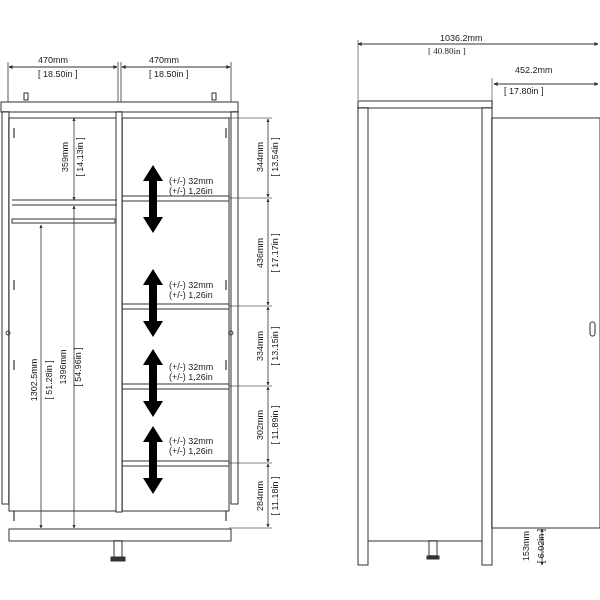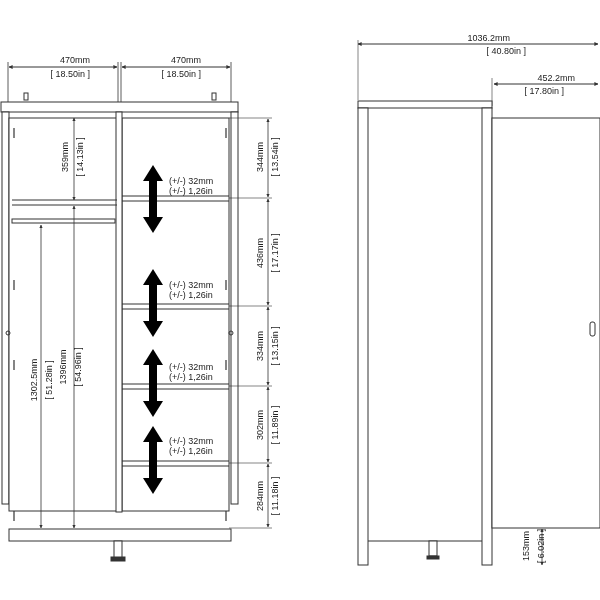--- a/index.html
+++ b/index.html
@@ -1,19 +1,19 @@
 <!DOCTYPE html>
 <html><head>
   <meta charset="utf-8">
   <style>
     html, body { margin: 0; padding: 0; background: #ffffff; }
     body { width: 600px; height: 600px; overflow: hidden; position: relative; font-family: "Liberation Sans", sans-serif; }
     #drawing { position: absolute; left: 0; top: 0; width: 600px; height: 600px; }
     .lbl { position: absolute; font-size: 9px; color: #222; line-height: 10px; white-space: nowrap; font-family: "Liberation Sans", sans-serif; }
-    .lbl-c { text-align: right; }
+    .lbl-c { text-align: left; }
     .vlbl { position: absolute; font-size: 9px; color: #222; line-height: 10px; white-space: nowrap; transform: rotate(-90deg); transform-origin: center center; font-family: "Liberation Sans", sans-serif; }
   </style>
 </head>
 <body>
 
 <svg id="drawing" viewBox="0 0 600 600" xmlns="http://www.w3.org/2000/svg">
   <defs>
     <marker id="ah" viewBox="0 0 10 10" refX="9" refY="5" markerWidth="4" markerHeight="4" orient="auto-start-reverse">
       <path d="M0,0 L10,5 L0,10 z" fill="#333"></path>
     </marker>
@@ -153,17 +153,17 @@
 <div class="vlbl" style="left:235px;top:248px;width:50px;text-align:center;">436mm</div>
 <div class="vlbl" style="left:250px;top:248px;width:50px;text-align:center;">[ 17.17in ]</div>
 <div class="vlbl" style="left:235px;top:341px;width:50px;text-align:center;">334mm</div>
 <div class="vlbl" style="left:250px;top:341px;width:50px;text-align:center;">[ 13.15in ]</div>
 <div class="vlbl" style="left:235px;top:420px;width:50px;text-align:center;">302mm</div>
 <div class="vlbl" style="left:250px;top:420px;width:50px;text-align:center;">[ 11.89in ]</div>
 <div class="vlbl" style="left:235px;top:491px;width:50px;text-align:center;">284mm</div>
 <div class="vlbl" style="left:250px;top:491px;width:50px;text-align:center;">[ 11.18in ]</div>
 
 <div class="lbl lbl-c" style="left:440px;top:33px;width:70px;">1036.2mm</div>
-<div class="lbl lbl-c" style="left:456px;top:46px;width:70px;">[ 40.80in ]</div>
-<div class="lbl lbl-c" style="left:515px;top:73px;width:60px;">452.2mm</div>
+<div class="lbl lbl-c" style="left:428px;top:46px;width:70px;font-family:Liberation Serif, serif;">[ 40.80in ]</div>
+<div class="lbl lbl-c" style="left:515px;top:65px;width:60px;">452.2mm</div>
 <div class="lbl lbl-c" style="left:504px;top:86px;width:60px;">[ 17.80in ]</div>
 <div class="vlbl" style="left:506px;top:541px;width:40px;text-align:center;">153mm</div>
 <div class="vlbl" style="left:521px;top:541px;width:40px;text-align:center;">[ 6.02in ]</div>
 
 </body></html>

